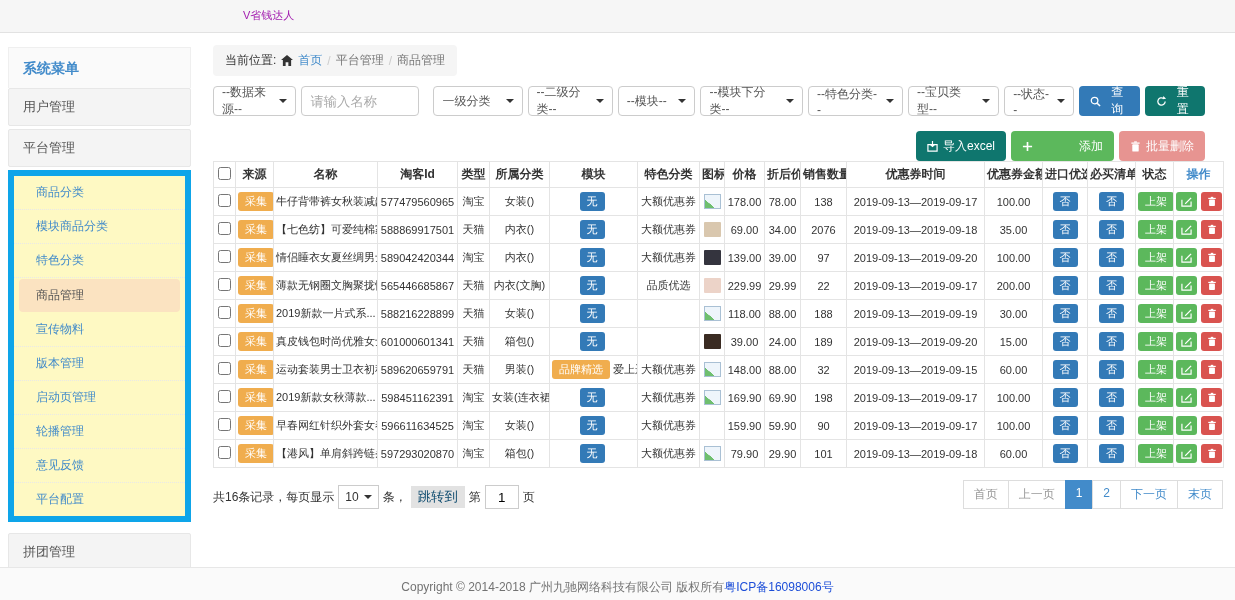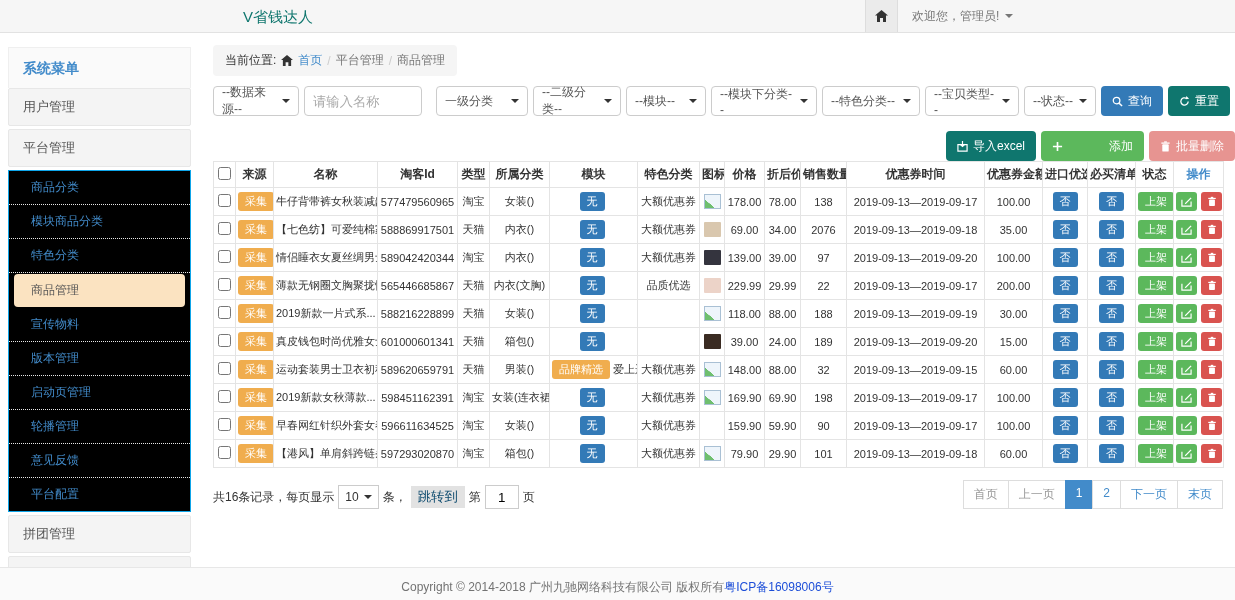--- a/index.html
+++ b/index.html
@@ -3,42 +3,42 @@
 <meta charset="utf-8">
 <style>
   * { margin:0; padding:0; box-sizing:border-box; }
   html,body { width:1235px; height:600px; overflow:hidden; background:#fff;
     font-family:"Liberation Sans","DejaVu Sans",sans-serif; font-size:12px; color:#333; }
   body { position:relative; }
 
   
   .topbar { position:absolute; top:0; left:0; right:0; height:33px;
     background:#f6f6f6; border-bottom:1px solid #e2e2e2; }
-  .topbar-title { position:absolute; left:243px; top:8px; font-size:15px; color:#0f766e; }
+  .topbar-title { position:absolute; left:243px; top:8px; font-size:11px; color:#a21caf; }
   .topbar-right { position:absolute; left:865px; top:0; height:32px; display:flex; align-items:stretch; }
   .home-btn { width:33px; display:flex; align-items:center; justify-content:center;
     background:#ebebeb; border-left:1px solid #ddd; border-right:1px solid #ddd; cursor:pointer; }
   .welcome { display:flex; align-items:center; padding-left:14px; color:#777; cursor:pointer; }
   .caret-down { display:inline-block; width:0; height:0; margin-left:6px;
     border-left:4px solid transparent; border-right:4px solid transparent; border-top:4px solid #777; }
 
   
   .sidebar { position:absolute; left:8px; top:47px; width:183px; z-index:1; }
   .sidebar-title { padding:12px 14px 10px; font-size:14px; font-weight:bold; color:#428bca;
     background:#fafafa; border:1px solid #efefef; border-bottom:none; }
   .menu-group { padding:9px 14px; background:#f4f4f4; border:1px solid #e7e7e7;
     border-radius:2px; color:#555; font-size:13px; margin-bottom:3px; cursor:pointer; }
-  .submenu { list-style:none; background:#000000; border:1px solid #0ea5e9; margin-bottom:3px; }
+  .submenu { list-style:none; background:#fef9c3; border:6px solid #0ea5e9; margin-bottom:11px; }
   .submenu li { padding:8px 8px 8px 22px; color:#428bca; border-bottom:1px dotted #e8e8e8; cursor:pointer; }
   .submenu li:last-child { border-bottom:none; }
   .submenu li[data-active="true"] { margin:1px 5px; padding-left:17px; border-radius:4px;
     background:#fbe3c1; color:#555; border-bottom:none; }
 
   
-  .main { position:absolute; left:213px; top:45px; right:0; }
+  .main { position:absolute; left:213px; top:45px; right:30px; }
 
   .breadcrumb { display:inline-flex; align-items:center; gap:5px; background:#f5f5f5;
     border-radius:4px; padding:7px 12px; }
   .breadcrumb .bc-link { color:#428bca; cursor:pointer; }
   .breadcrumb .bc-sep { color:#ccc; }
   .breadcrumb .bc-cur { color:#777; }
 
   .filters { display:flex; align-items:center; gap:5px; margin-top:10px; }
   .sel { height:30px; border:1px solid #ccc; border-radius:4px; background:#fff; color:#555;
     display:flex; align-items:center; justify-content:space-between; padding:0 8px; cursor:pointer; }
@@ -104,33 +104,20 @@
     border-top:1px solid #e7e7e7; z-index:5; text-align:center; padding-top:11px; color:#737373; }
   .footer .icp { color:#1d4ed8; cursor:pointer; }
 
   svg { display:block; }
 </style>
 </head>
 <body>
 
 <header class="topbar">
   <div class="topbar-title">V省钱达人</div>
-  <div class="topbar-right">
-    <div class="home-btn">
-      <span>
-        <svg width="13" height="12" viewBox="0 0 13 12">
-            <path d="M6.5 0 L13 5.5 H11 V12 H8 V8 H5 V12 H2 V5.5 H0 Z" fill="#333"></path>
-          </svg>
-      </span>
-    </div>
-    <div class="welcome">
-      <span>欢迎您，管理员!</span>
-      <span class="caret-down"></span>
-    </div>
-  </div>
 </header>
 
 <aside class="sidebar">
   <div class="sidebar-title">系统菜单</div>
   <div class="menu-group">用户管理</div>
   <div class="menu-group">平台管理</div>
   <ul class="submenu">
 
       <li data-active="false">
         <span>商品分类</span>

